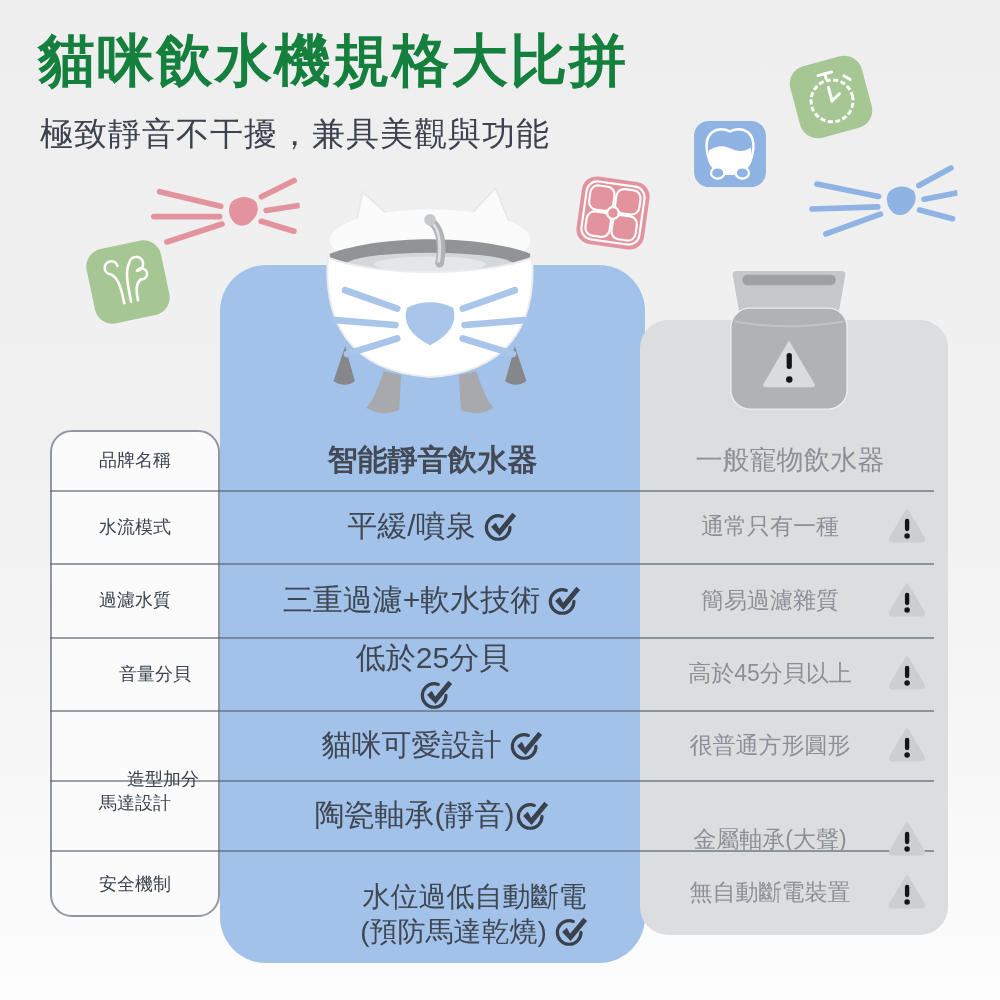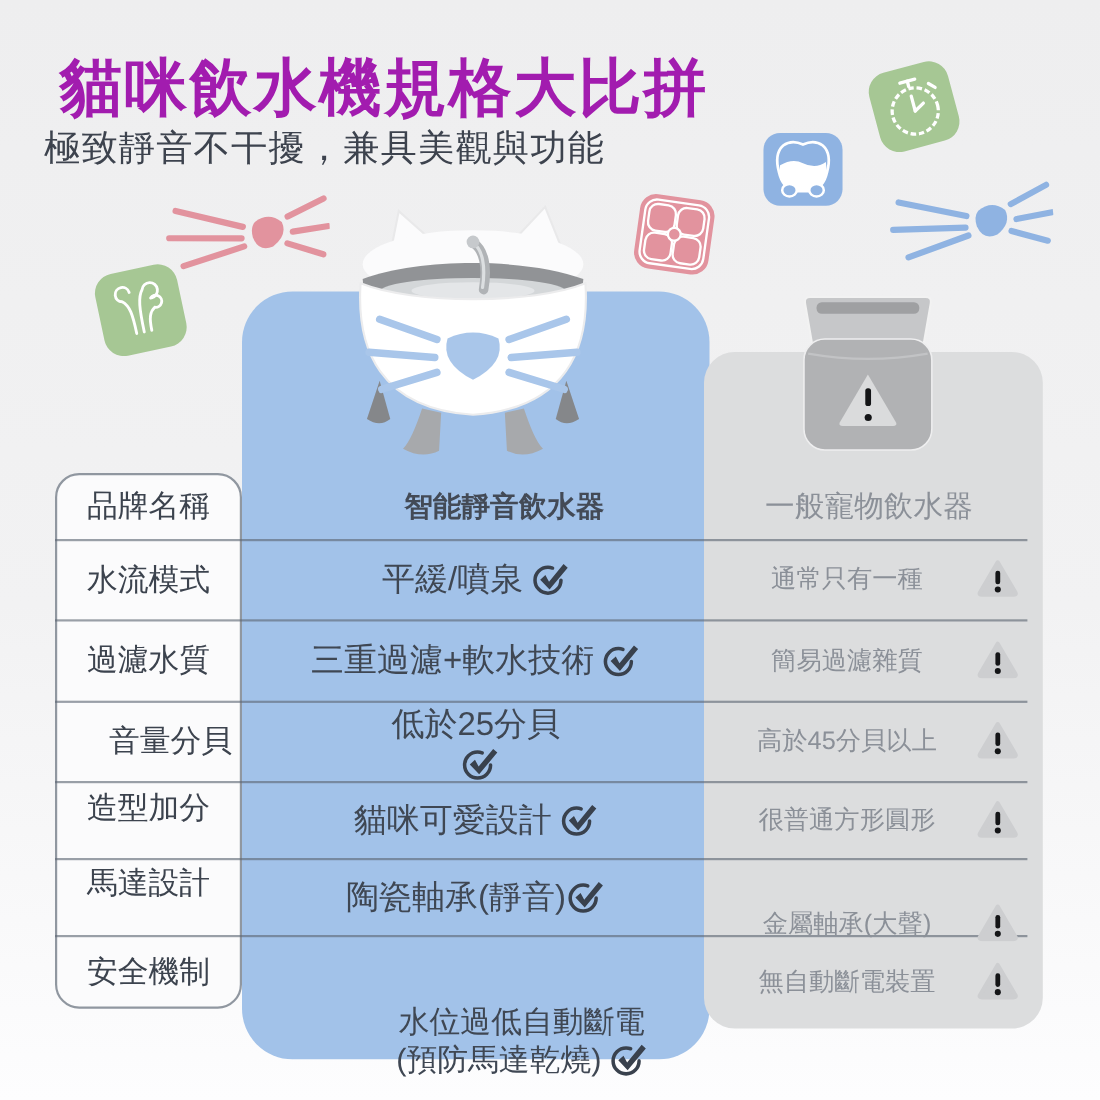--- a/index.html
+++ b/index.html
@@ -1,33 +1,33 @@
 <!DOCTYPE html>
 <html><head>
 <meta charset="utf-8">
 <style>
   html,body{margin:0;padding:0;}
   body{width:1000px;height:1000px;position:relative;overflow:hidden;
        font-family:"Liberation Sans","DejaVu Sans",sans-serif;
        background:linear-gradient(180deg,#eeeeef 0%,#f2f2f3 55%,#fdfdfe 100%);}
   .abs{position:absolute;}
   
-  .title{left:38px;top:42px;font-size:57px;font-weight:700;color:#a21caf;letter-spacing:2px;margin-left:16px;}
+  .title{left:38px;top:23px;font-size:57px;font-weight:700;color:#15803d;letter-spacing:2px;}
   .subtitle{left:40px;top:112px;font-size:33px;font-weight:500;color:#3d434e;letter-spacing:1px;}
   
   .blue-panel{left:220px;top:265px;width:425px;height:698px;background:#a2c2e9;border-radius:46px;}
   .gray-panel{left:640px;top:320px;width:308px;height:615px;background:#dcddde;border-radius:28px;}
   .label-col{left:50px;top:430px;width:170px;height:487px;background:#fbfbfc;
              border:2px solid #9097a0;border-radius:22px;box-sizing:border-box;}
   .sep{left:50px;width:884px;height:2px;background:rgba(92,102,114,.62);}
   
   .cell{display:flex;align-items:center;justify-content:center;}
-  .cell-label{left:50px;width:170px;font-size:28px;font-weight:500;color:#3c434e;}
+  .cell-label{left:50px;width:170px;font-size:18px;font-weight:500;color:#3c434e;}
   .cell-smart{left:220px;width:425px;font-size:30px;font-weight:500;color:#3f4753;}
-  .cell-smart.hdr{font-size:26px;font-weight:600;color:#434a56;padding-left:26px;}
+  .cell-smart.hdr{font-size:30px;font-weight:600;color:#434a56;}
   .cell-generic{left:645px;width:250px;font-size:23px;font-weight:500;color:#8b9098;text-align:center;}
   .cell-generic.no-warn{width:290px;font-size:27px;}
   .check-icon{margin-left:8px;flex:none;}
   .warn-abs{position:absolute;}
   .two-line{display:flex;flex-direction:column;align-items:center;line-height:1.25;font-size:28px;}
   .line2wrap{display:flex;align-items:center;}
   .rot{transform-origin:center;}
 </style>
 </head>
 <body>
@@ -195,21 +195,21 @@
 </div>
 <div class="abs cell cell-generic" style="top:637px;height:73px;">
   <span>高於45分貝以上</span>
   <svg class="warn-abs" style="left:243px;top:18px;" width="38" height="35" viewBox="0 0 40 36">
       <path d="M20 3 L37 32 Q38 34 35 34 L5 34 Q2 34 3 32 Z" fill="#cdced0" stroke="#cdced0" stroke-width="4" stroke-linejoin="round"></path>
       <rect x="17.8" y="11" width="4.6" height="13" rx="2.2" fill="#141517"></rect>
       <circle cx="20.1" cy="29" r="2.9" fill="#141517"></circle>
     </svg>
 </div>
 
-<div class="abs cell cell-label" style="top:700px;height:70px;">造型加分</div>
+<div class="abs cell cell-label" style="top:744px;height:70px;padding-left:28px;">造型加分</div>
 <div class="abs cell cell-smart" style="top:710px;height:70px;">
   <span>貓咪可愛設計</span>
   <svg class="check-icon" width="34" height="31" viewBox="0 0 36 32">
       <circle cx="15" cy="17" r="12.5" fill="none" stroke="#39414d" stroke-width="3.4" stroke-dasharray="63 15.5" stroke-linecap="round"></circle>
       <path d="M7.5,16.5 L12.5,12 L16,18.5 L30,1.5 L34,5 L16.5,26 Z" fill="#39414d"></path>
     </svg>
 </div>
 <div class="abs cell cell-generic" style="top:710px;height:70px;">
   <span>很普通方形圓形</span>
   <svg class="warn-abs" style="left:243px;top:17px;" width="38" height="35" viewBox="0 0 40 36">
@@ -230,21 +230,21 @@
 <div class="abs cell cell-generic" style="top:780px;height:70px;margin-top:24px;">
   <span>金屬軸承(大聲)</span>
   <svg class="warn-abs" style="left:243px;top:17px;" width="38" height="35" viewBox="0 0 40 36">
       <path d="M20 3 L37 32 Q38 34 35 34 L5 34 Q2 34 3 32 Z" fill="#cdced0" stroke="#cdced0" stroke-width="4" stroke-linejoin="round"></path>
       <rect x="17.8" y="11" width="4.6" height="13" rx="2.2" fill="#141517"></rect>
       <circle cx="20.1" cy="29" r="2.9" fill="#141517"></circle>
     </svg>
 </div>
 
 <div class="abs cell cell-label" style="top:850px;height:67px;">安全機制</div>
-<div class="abs cell cell-smart" style="top:898px;height:95px;padding-left:42px;">
+<div class="abs cell cell-smart" style="top:866px;height:95px;padding-left:42px;">
   <div class="two-line">
     <span>水位過低自動斷電</span>
     <span class="line2wrap">
       <span>(預防馬達乾燒)</span>
       <svg class="check-icon" width="34" height="31" viewBox="0 0 36 32">
           <circle cx="15" cy="17" r="12.5" fill="none" stroke="#39414d" stroke-width="3.4" stroke-dasharray="63 15.5" stroke-linecap="round"></circle>
           <path d="M7.5,16.5 L12.5,12 L16,18.5 L30,1.5 L34,5 L16.5,26 Z" fill="#39414d"></path>
         </svg>
     </span>
   </div>

